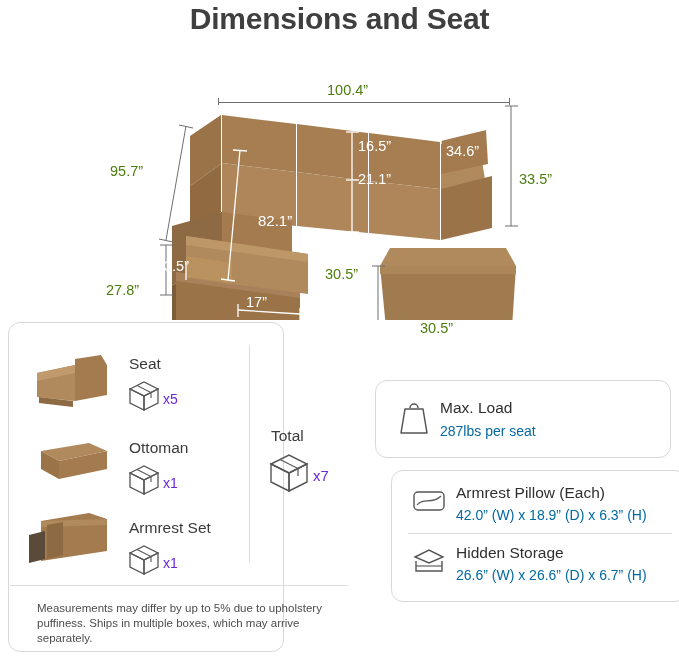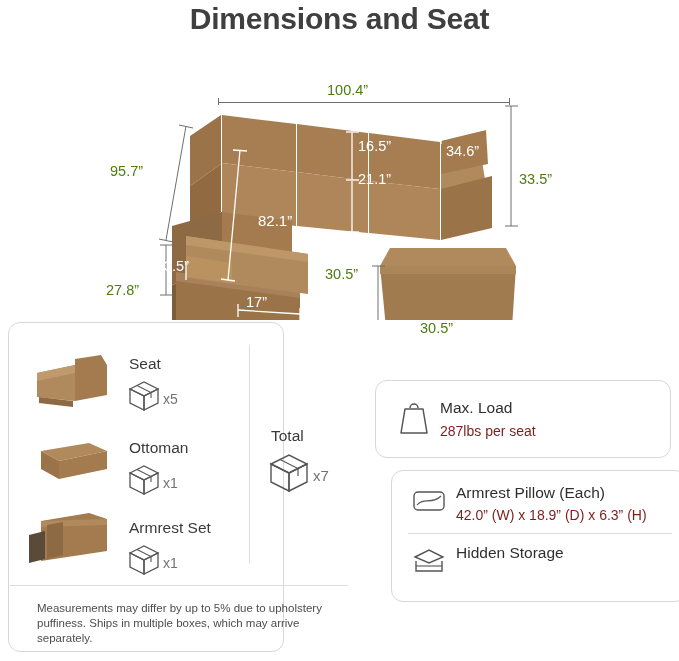--- a/index.html
+++ b/index.html
@@ -46,42 +46,42 @@
   .panel {
     position: absolute;
     border: 1px solid #d8d8d8;
     border-radius: 12px;
     background: #ffffff;
   }
   #pieces-panel { left: 8px; top: 322px; width: 276px; height: 330px; }
   .piece-label {
     font-size: 15.5px; color: #3a3a3a;
   }
-  .qty { font-size: 14px; color: #737373; }
+  .qty { font-size: 14px; color: #6d28d9; }
 
   .vdivider {
     position: absolute;
     width: 1px;
     background: #dcdcdc;
   }
   .hdivider { position: absolute; height: 1px; background: #dcdcdc; }
 
   .note {
     position: absolute;
     font-size: 11.5px;
     line-height: 15px;
     color: #4d4d4d;
   }
 
   
   #load-panel { left: 375px; top: 380px; width: 296px; height: 78px; padding-left: 13px; }
   #specs-panel { left: 391px; top: 470px; width: 296px; height: 132px; text-align: right; }
 
   .spec-title { font-size: 15.5px; color: #2f2f2f; }
-  .spec-sub { font-size: 14px; color: #7f1d1d; }
+  .spec-sub { font-size: 14px; color: #0369a1; }
 
   svg { display: block; }
 </style>
 </head>
 <body>
 
 <div id="root">
 
   <div class="title">Dimensions and Seat</div>
 
@@ -294,15 +294,16 @@
     <div class="spec-sub" style="position:absolute; left:64px; top:36px;">42.0” (W) x 18.9” (D) x 6.3” (H)</div>
 
     <div style="position:absolute; left:18px; top:74px;">
       <svg width="38" height="34" viewBox="0 0 38 34">
         <path d="M5,12 L19,5 L33,12 L19,18 Z" fill="none" stroke="#555" stroke-width="1.4"></path>
         <path d="M6,16 L6,26 L32,26 L32,16" fill="none" stroke="#555" stroke-width="1.4"></path>
         <line x1="6" y1="21" x2="32" y2="21" stroke="#555" stroke-width="1.1"></line>
       </svg>
     </div>
     <div class="spec-title" style="position:absolute; left:64px; top:73px;">Hidden Storage</div>
+    <div class="spec-sub" style="position:absolute; left:64px; top:96px;">26.6” (W) x 26.6” (D) x 6.7” (H)</div>
   </div>
 
 </div>
 
 </body></html>

